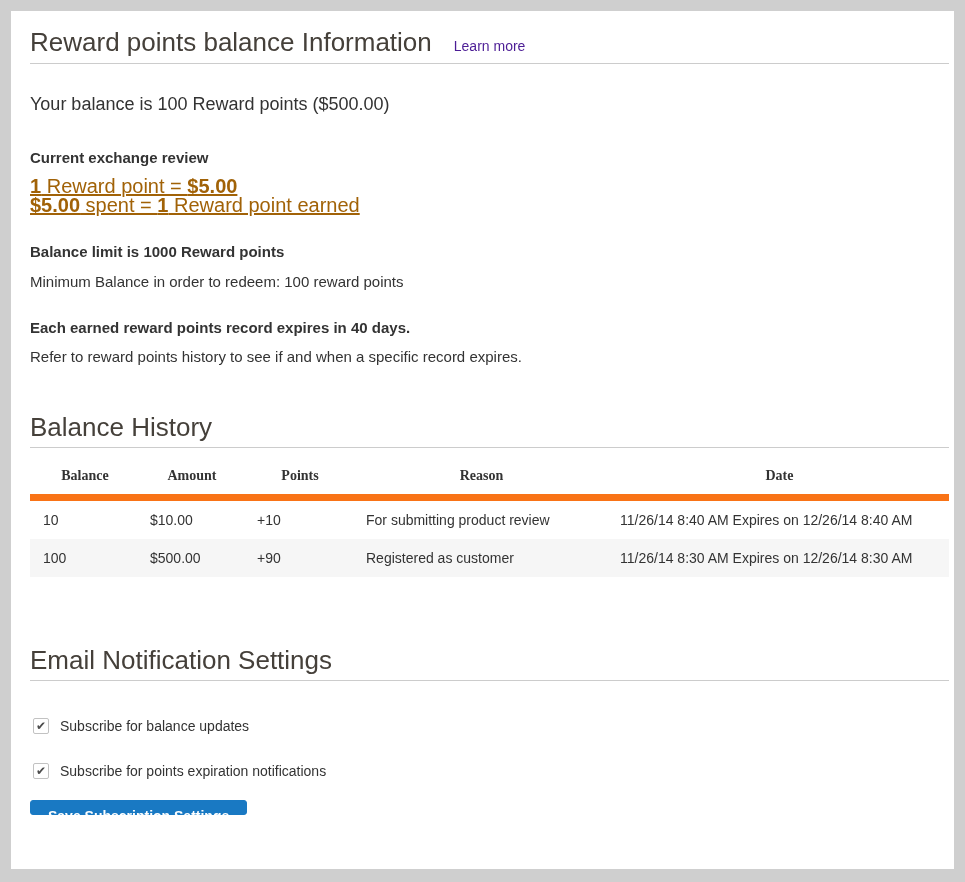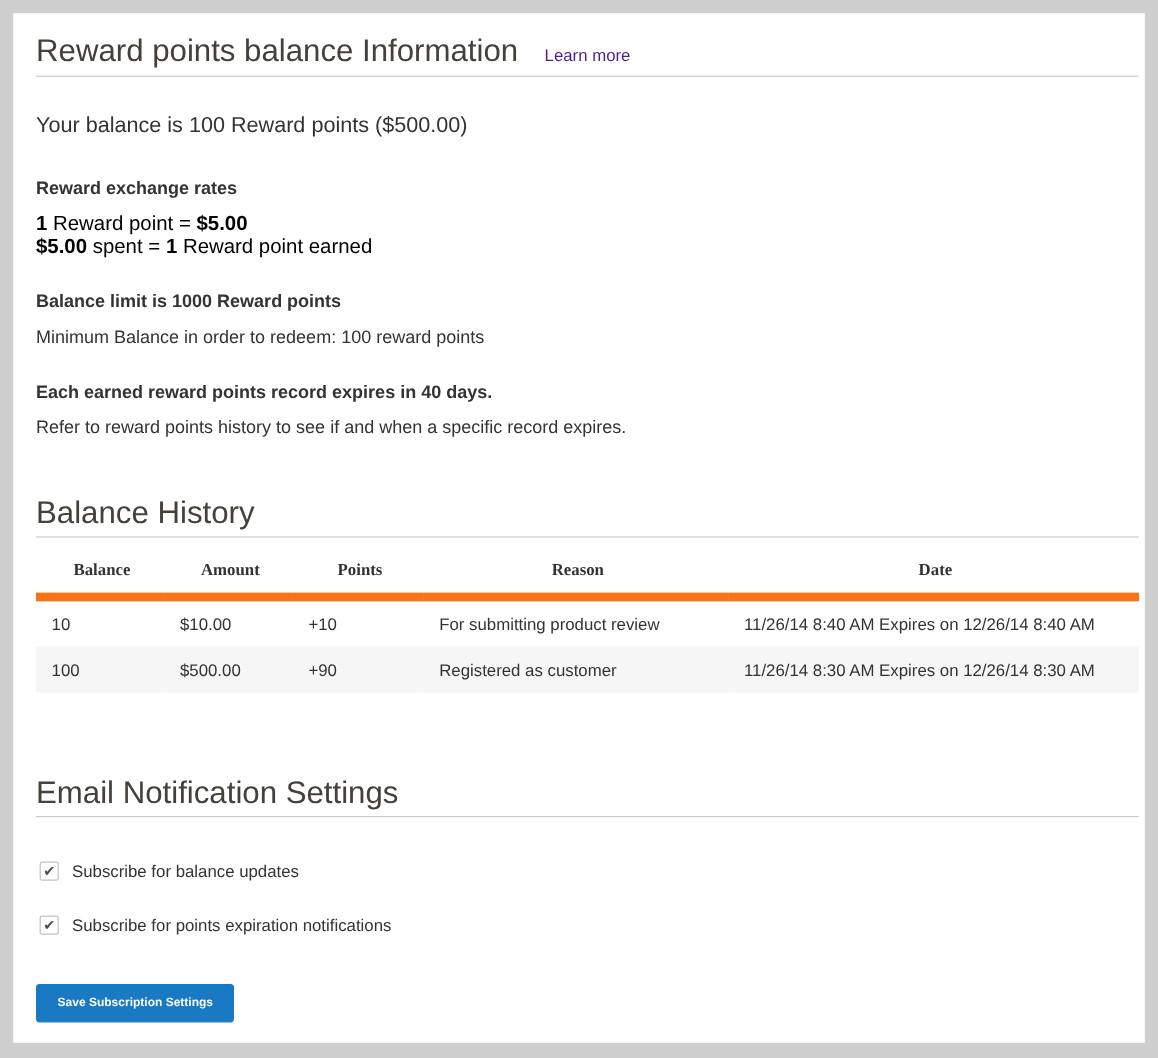--- a/index.html
+++ b/index.html
@@ -58,23 +58,24 @@
   }
   .section-head.first { margin-top: 33px; }
   .plain-line {
     margin: 11px 0 0 0;
     font-size: 15px;
     line-height: 19px;
     color: #333;
   }
   .rates {
     margin: 10px 0 0 0;
-    font-size: 17px;
+    font-size: 20px;
     line-height: 19px;
-    color: #000000;
+    color: #a16207;
+    text-decoration: underline;
   }
   .rates .b { font-weight: bold; }
   
   h2.section-title {
     margin: 45px 0 0 0;
     font-size: 26px;
     line-height: 32px;
     font-weight: 300;
     color: #45403a;
   }
@@ -124,52 +125,52 @@
     line-height: 1;
     color: #4b4b4b;
   }
   .check-label {
     font-size: 14px;
     color: #333;
     cursor: pointer;
   }
   
   .save-btn {
-    margin-top: 41px;
+    margin-top: 21px;
     display: inline-block;
     background: #1979c3;
     border: 1px solid #1979c3;
     border-radius: 3px;
     color: #ffffff;
     font-family: "Liberation Sans", "DejaVu Sans", sans-serif;
-    font-size: 10px;
+    font-size: 14px;
     font-weight: bold;
     padding: 0 17px;
-    height: 32px;
+    height: 15px;
     line-height: 30px;
     cursor: pointer;
   }
 </style>
 </head>
 <body>
 
 <div class="card">
 
   
   <div class="page-header">
     <h1 class="page-title">Reward points balance Information</h1>
     <a class="learn-more">Learn more</a>
   </div>
   <hr class="rule">
 
   
   <p class="balance-summary">Your balance is 100 Reward points ($500.00)</p>
 
   
-  <p class="section-head first">Reward exchange rates</p>
+  <p class="section-head first">Current exchange review</p>
   <p class="rates">
     <span class="b">1</span><span> Reward point = </span><span class="b">$5.00</span><br>
     <span class="b">$5.00</span><span> spent = </span><span class="b">1</span><span> Reward point earned</span>
   </p>
 
   
   <p class="section-head">Balance limit is 1000 Reward points</p>
   <p class="plain-line">Minimum Balance in order to redeem: 100 reward points</p>
 
   

